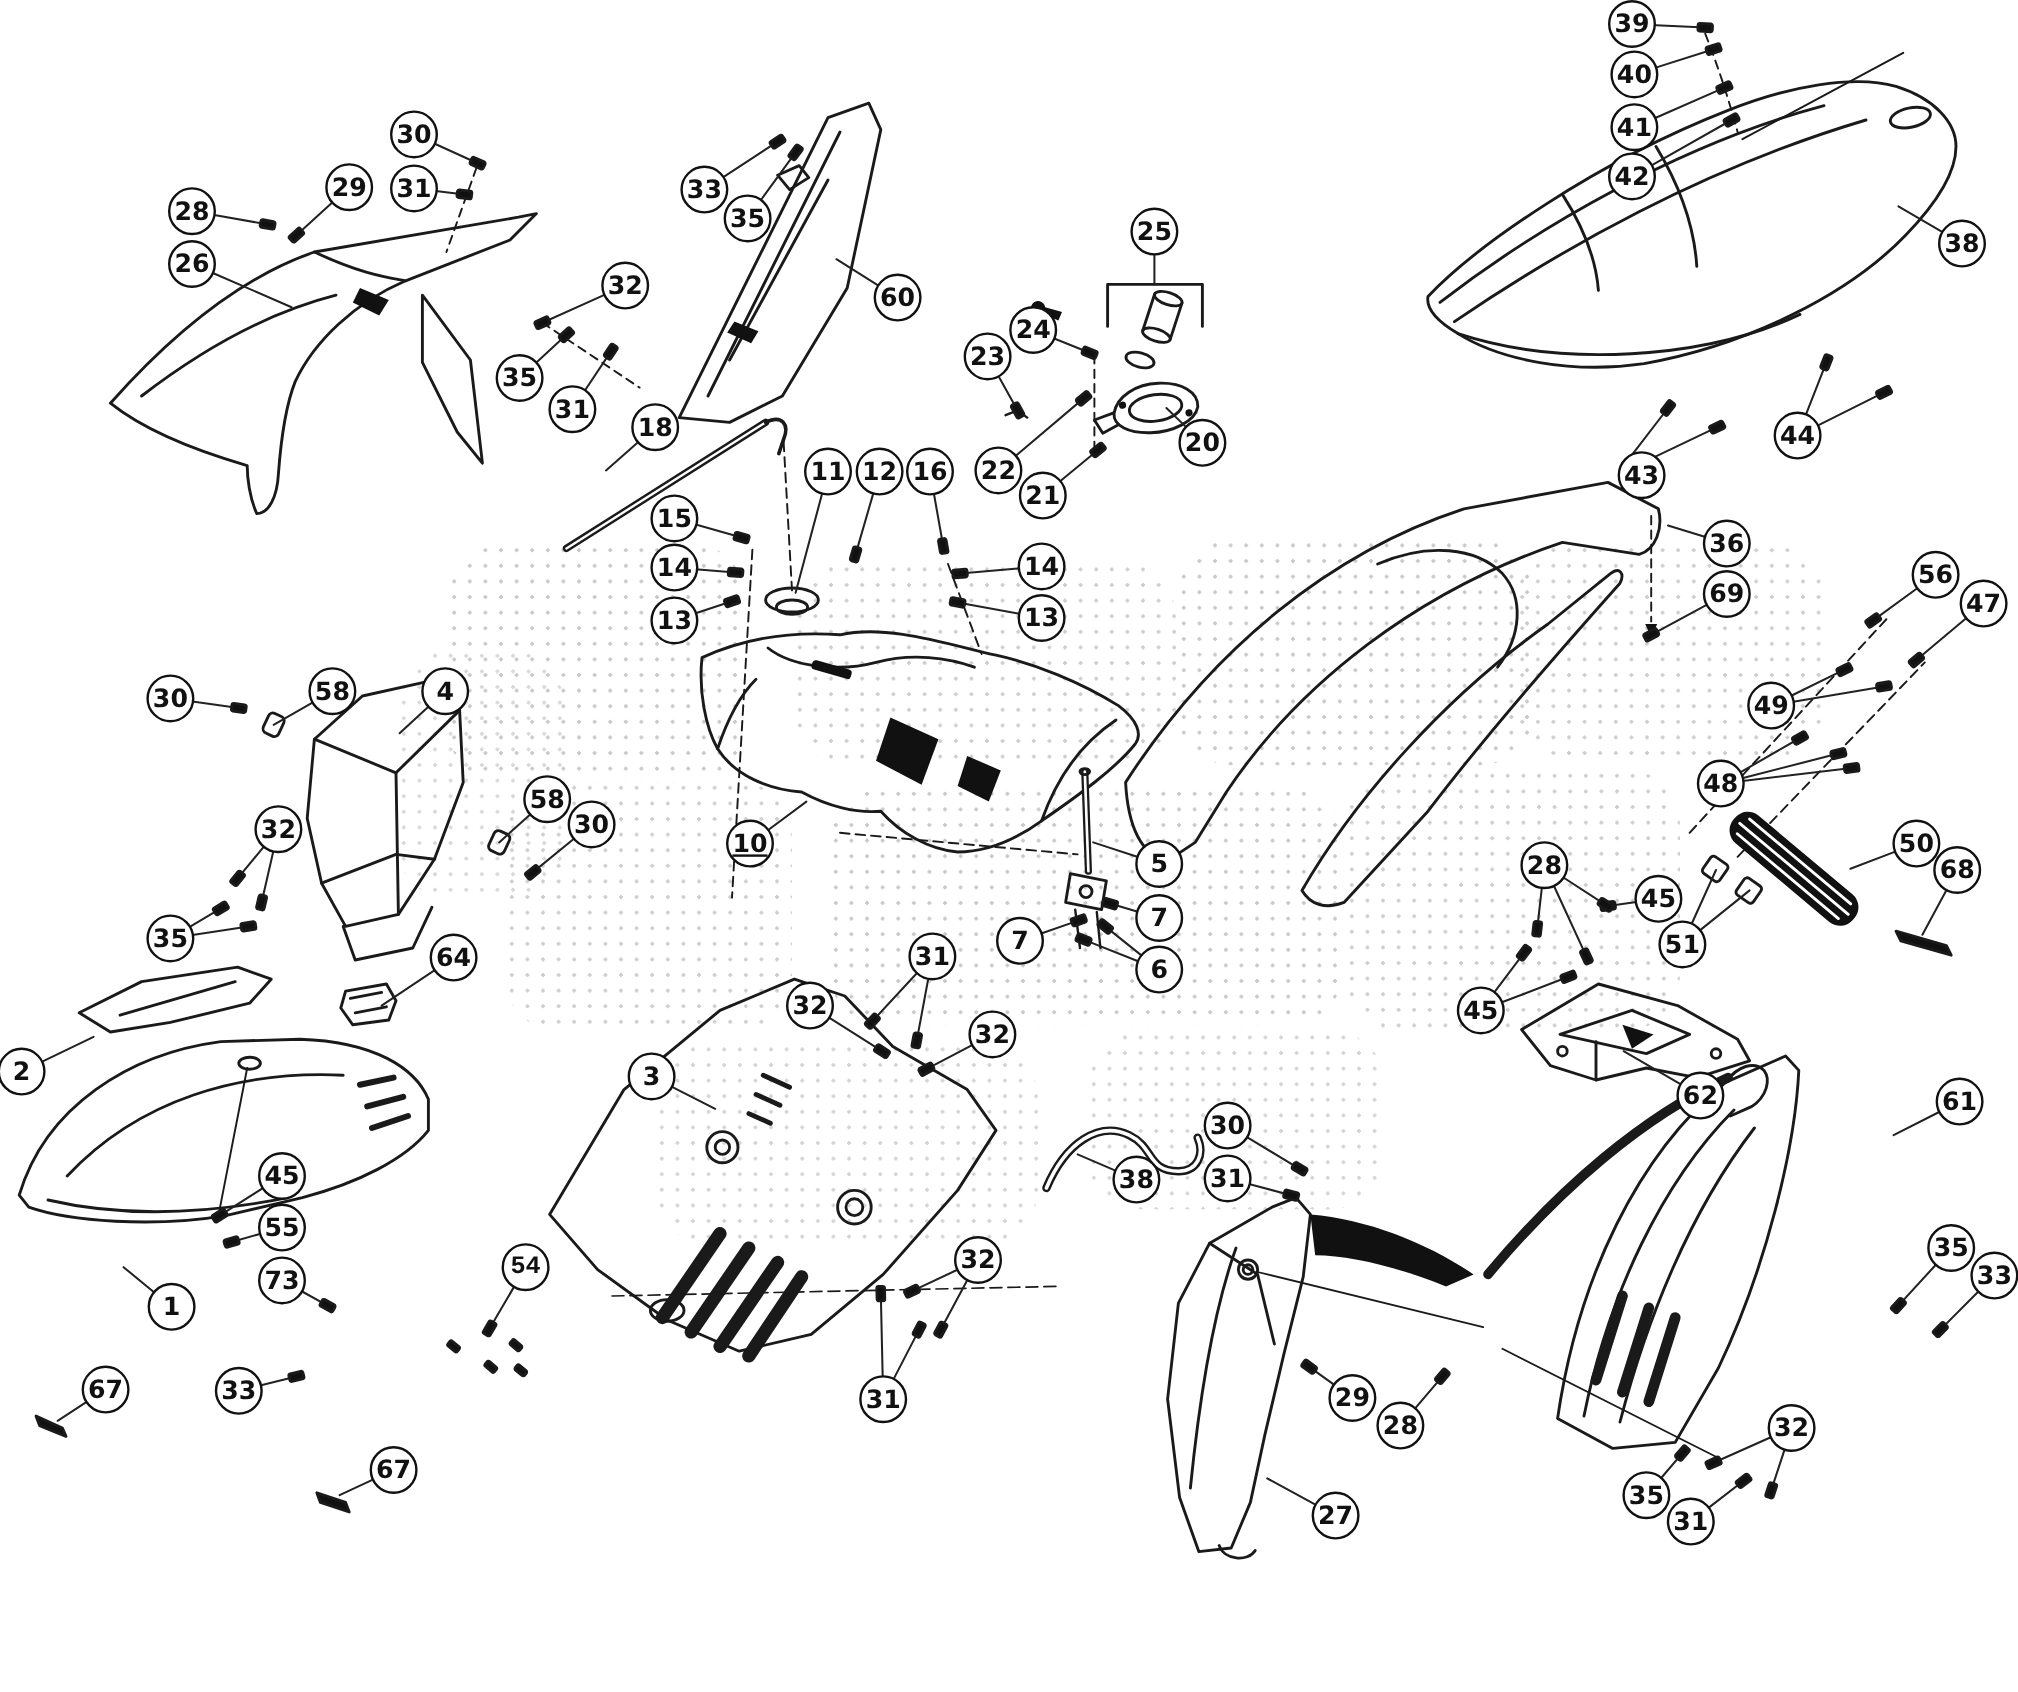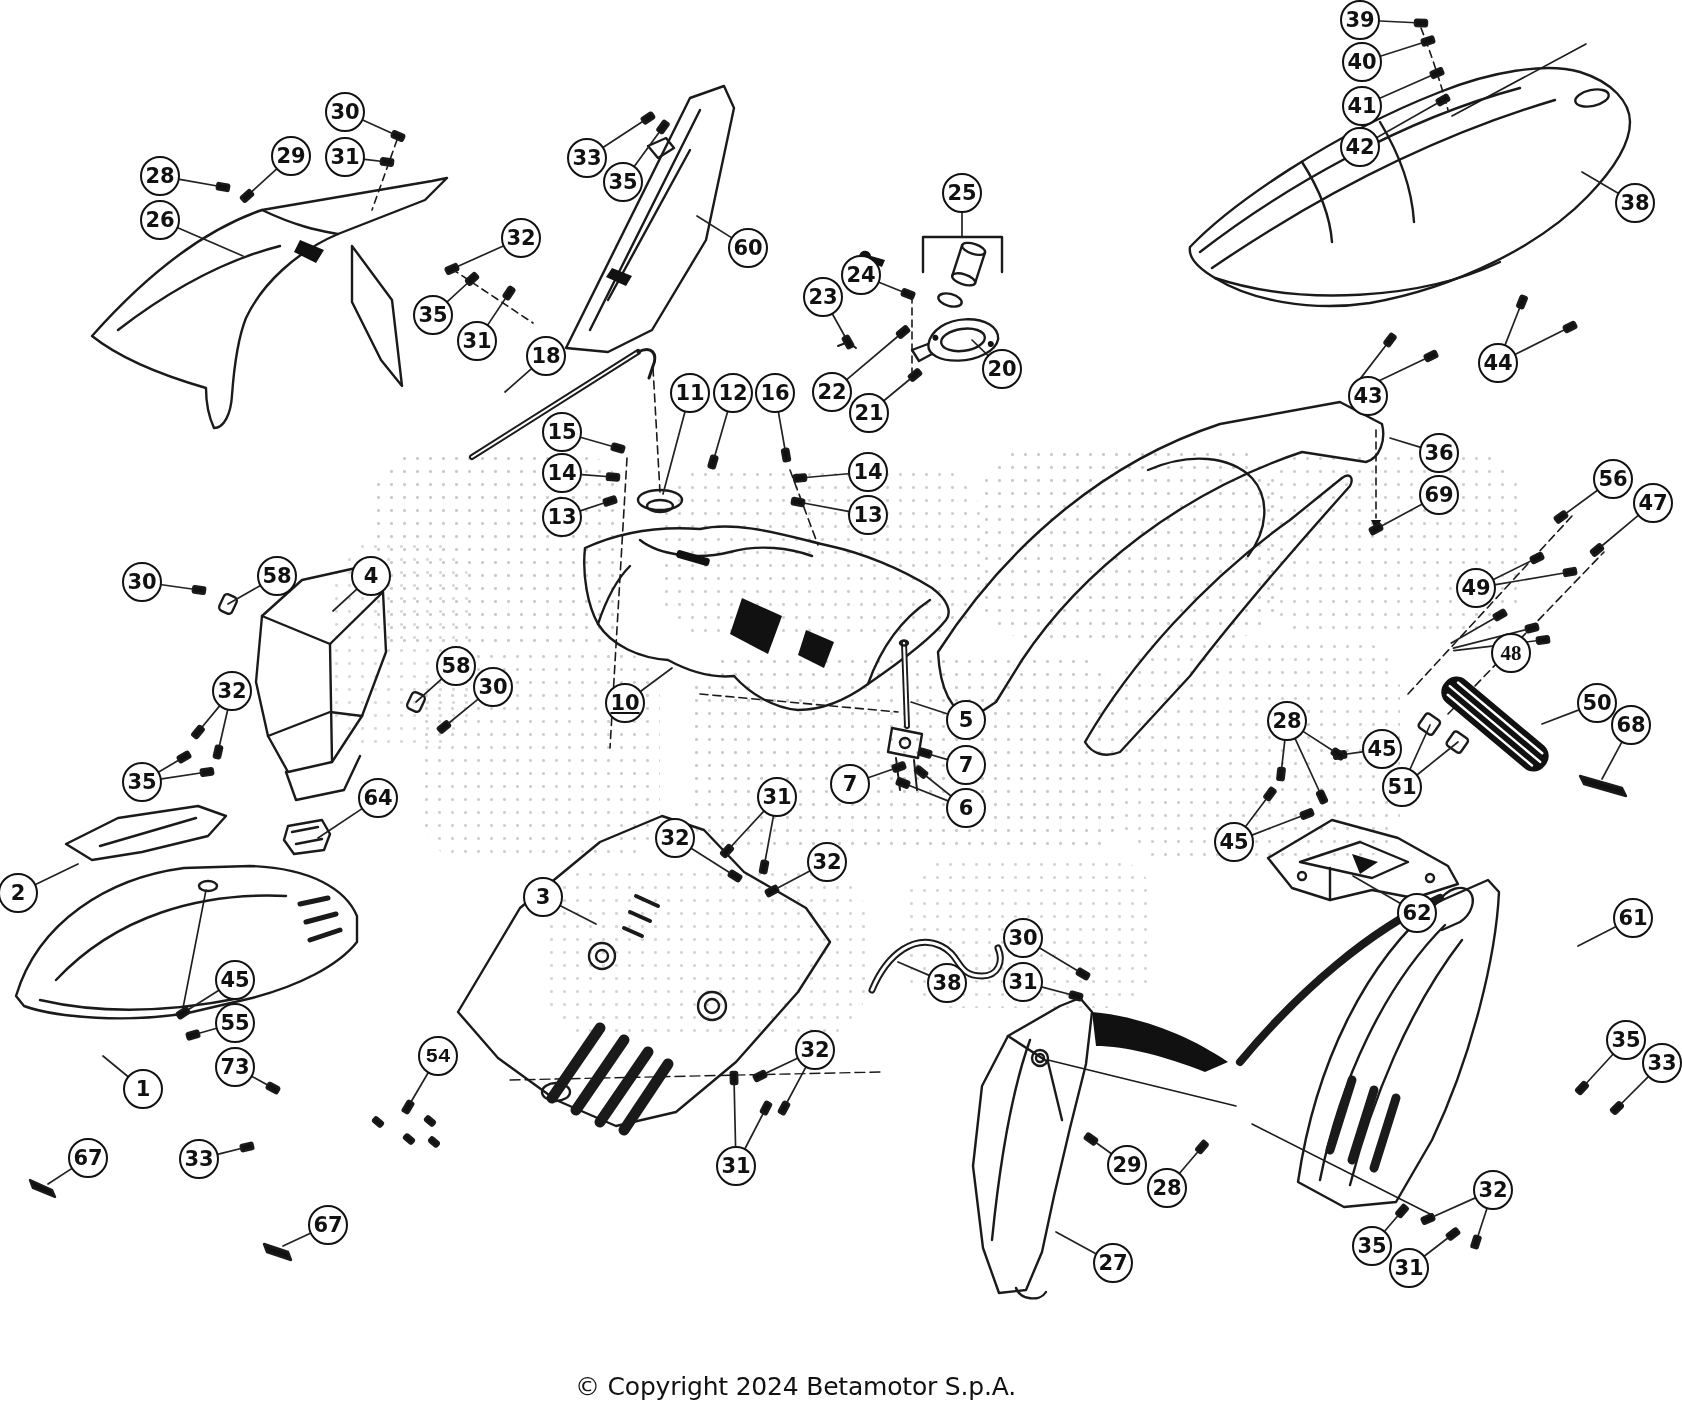--- a/index.html
+++ b/index.html
@@ -474,34 +474,33 @@
       <div class="callout" style="left: 1003px; top: 918px;">30</div>
       <div class="callout" style="left: 1003px; top: 962px;">31</div>
       <div class="callout" style="left: 1107px; top: 1145px;">29</div>
       <div class="callout" style="left: 1147px; top: 1168px;">28</div>
       <div class="callout" style="left: 1093px; top: 1243px;">27</div>
       <div class="callout" style="left: 1419px; top: 433px;">36</div>
       <div class="callout" style="left: 1419px; top: 475px;">69</div>
       <div class="callout" style="left: 1593px; top: 459px;">56</div>
       <div class="callout" style="left: 1633px; top: 483px;">47</div>
       <div class="callout" style="left: 1456px; top: 568px;">49</div>
-      <div class="callout" style="left: 1491px; top: 633px; font-family: Liberation Serif, serif;">48</div>
+      <div class="callout" style="left: 1414px; top: 633px;">48</div>
       <div class="callout" style="left: 1577px; top: 683px;">50</div>
       <div class="callout" style="left: 1611px; top: 705px;">68</div>
       <div class="callout" style="left: 1382px; top: 767px;">51</div>
       <div class="callout" style="left: 1362px; top: 729px;">45</div>
       <div class="callout" style="left: 1267px; top: 701px;">28</div>
       <div class="callout" style="left: 1214px; top: 822px;">45</div>
       <div class="callout" style="left: 1397px; top: 893px;">62</div>
       <div class="callout" style="left: 1613px; top: 898px;">61</div>
       <div class="callout" style="left: 1606px; top: 1020px;">35</div>
       <div class="callout" style="left: 1642px; top: 1043px;">33</div>
       <div class="callout" style="left: 1473px; top: 1170px;">32</div>
       <div class="callout" style="left: 1352px; top: 1226px;">35</div>
       <div class="callout" style="left: 1389px; top: 1248px;">31</div>
       <div class="callout" style="left: 946px; top: 700px;">5</div>
       <div class="callout" style="left: 946px; top: 745px;">7</div>
       <div class="callout" style="left: 830px; top: 764px;">7</div>
       <div class="callout" style="left: 946px; top: 788px;">6</div>
     </div>
 
-  <div id="copyright">© Copyright 2024 Betamotor S.p.A.</div>
 </div>
 
 </body></html>

